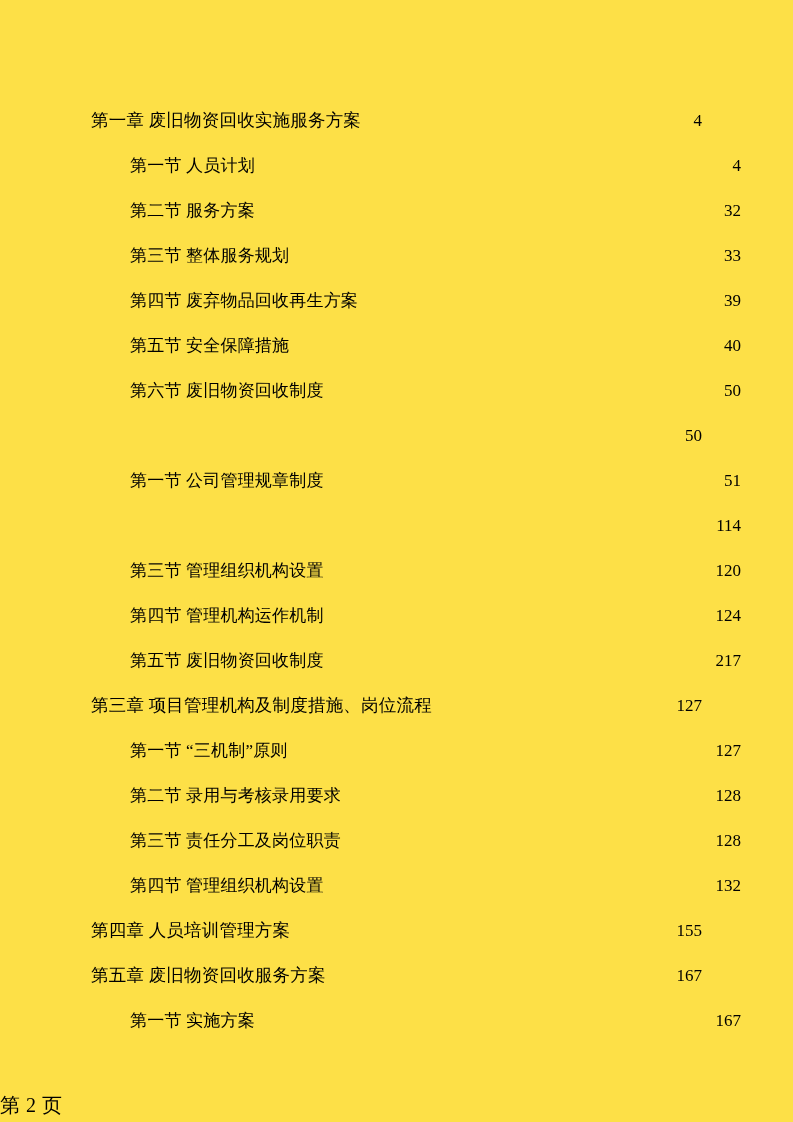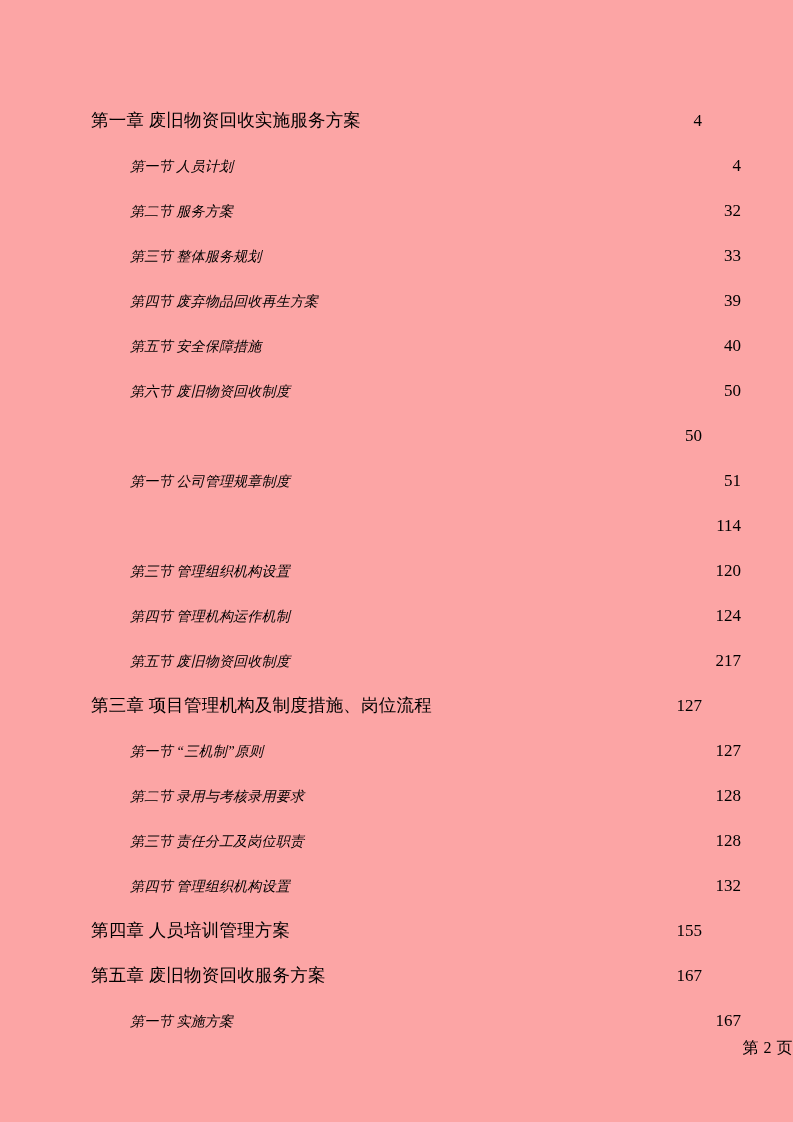--- a/index.html
+++ b/index.html
@@ -11,21 +11,21 @@
   body {
     font-family: "Liberation Serif", "DejaVu Serif", serif;
     color: #000000;
     -webkit-font-smoothing: antialiased;
   }
   .page {
     position: relative;
     width: 793px;
     height: 1122px;
     margin: 0 auto;
-    background: #fca5a5;
+    background: #fde047;
     overflow: hidden;
   }
   .toc {
     position: absolute;
     left: 91px;
     top: 98px;
     width: 611px;
   }
   .toc-entry {
     display: flex;
@@ -33,22 +33,21 @@
     width: 100%;
     height: 45px;
     font-size: 17.5px;
     line-height: 45px;
     white-space: nowrap;
   }
   .toc-entry.level-2 {
     padding-left: 39px;
   }
   .toc-entry.level-2 .entry-title {
-    font-size: 14px;
-    font-style: italic;
+    font-size: 17px;
   }
   .entry-title {
     flex: 0 0 auto;
     letter-spacing: 0.2px;
   }
   .leader {
     flex: 1 1 auto;
     overflow: hidden;
     position: relative;
     height: 1em;
@@ -70,23 +69,23 @@
   .entry-page {
     flex: 0 0 auto;
     font-size: 17px;
     text-align: right;
     padding-left: 1px;
   }
   .page-footer {
     position: absolute;
     left: 0;
     right: 0;
-    top: 1038px;
-    text-align: right;
-    font-size: 16px;
+    top: 1092px;
+    text-align: left;
+    font-size: 20px;
     letter-spacing: 0.5px;
     color: #000000;
   }
 </style>
 </head>
 <body>
 
 <div class="page">
 
   <div class="toc">

